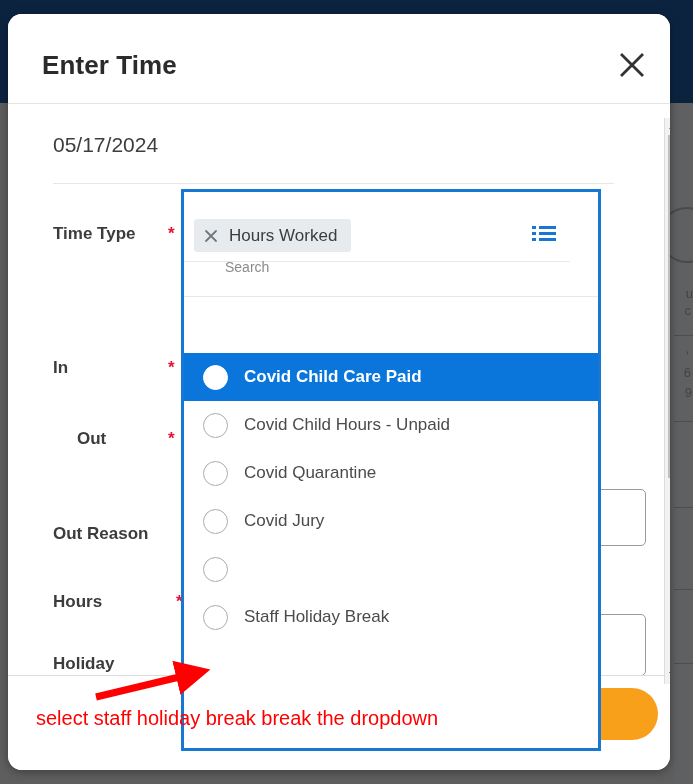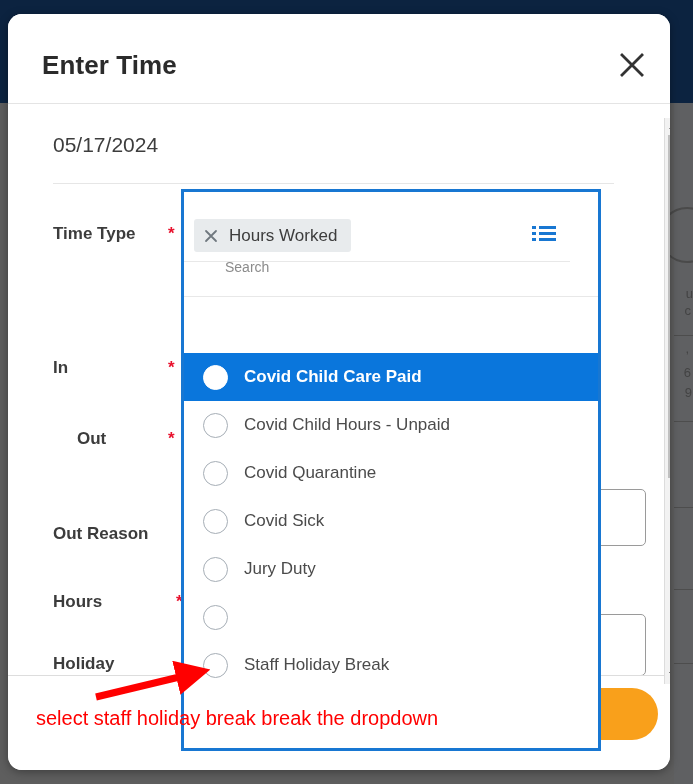--- a/index.html
+++ b/index.html
@@ -501,25 +501,21 @@
       <div class="option">
         <span class="radio"></span>
         <span class="option-label">Covid Child Hours - Unpaid</span>
       </div>
       <div class="option">
         <span class="radio"></span>
         <span class="option-label">Covid Quarantine</span>
       </div>
       <div class="option">
         <span class="radio"></span>
-        <span class="option-label">Covid Sick</span>
-      </div>
-      <div class="option">
-        <span class="radio"></span>
-        <span class="option-label">Jury Duty</span>
+        <span class="option-label">Covid Jury</span>
       </div>
       <div class="option">
         <span class="radio"></span>
       </div>
       <div class="option">
         <span class="radio"></span>
         <span class="option-label">Staff Holiday Break</span>
       </div>
     </div>
 

